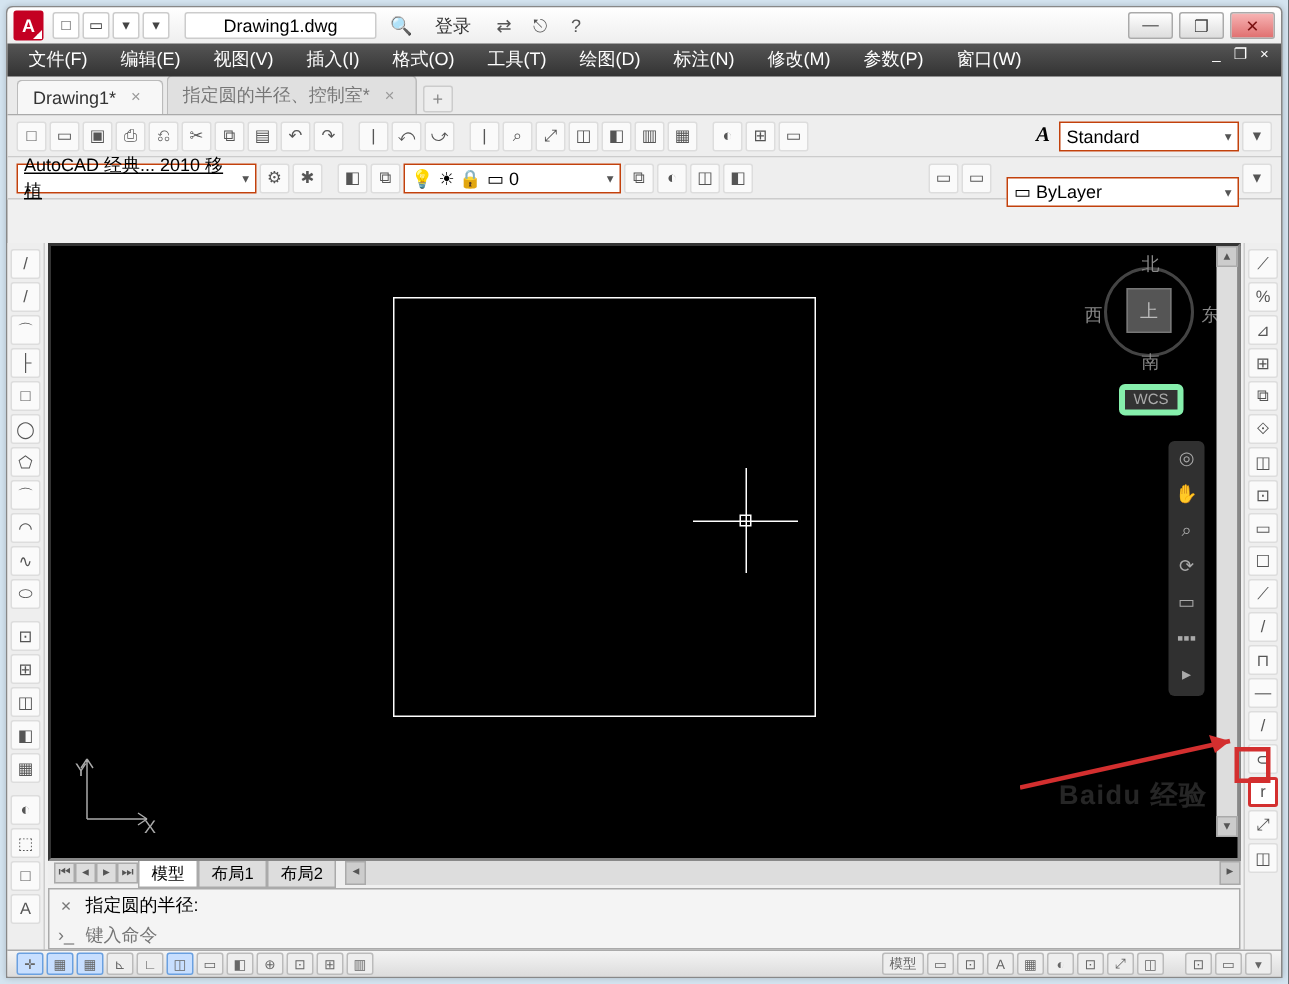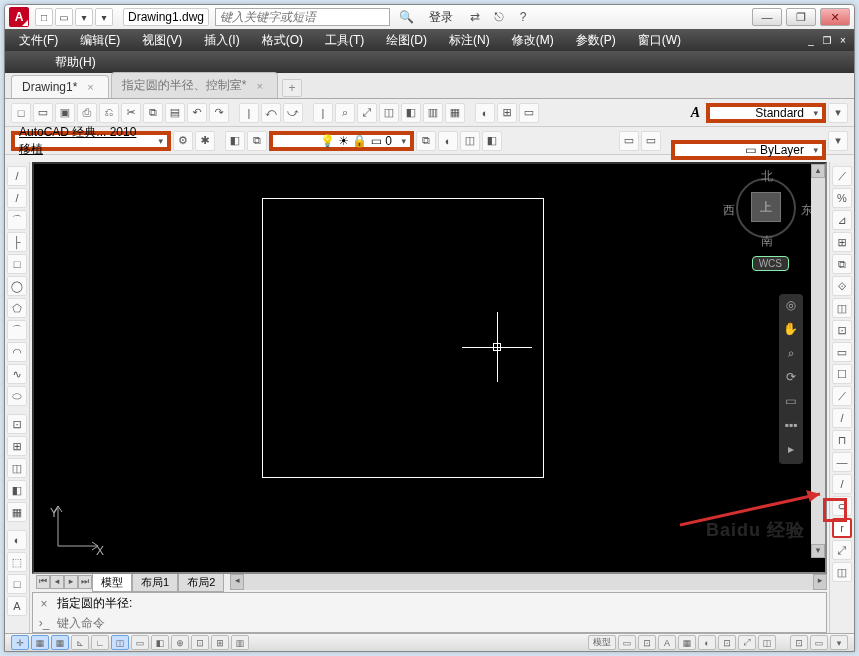--- a/index.html
+++ b/index.html
@@ -5,50 +5,50 @@
 * { margin: 0; padding: 0; box-sizing: border-box; font-family: "Microsoft YaHei", SimSun, Arial, sans-serif; font-size: 12px; }
 body { background: #d4e4f0; width: 859px; height: 656px; overflow: hidden; position: relative; }
 
 
 .window { position: absolute; top: 4px; left: 4px; right: 4px; bottom: 4px; background: #f0f0f0; border: 1px solid #888; border-radius: 4px 4px 0 0; box-shadow: 0 0 4px rgba(0,0,0,0.2); }
 .titlebar { height: 24px; background: linear-gradient(#fff,#eee); display: flex; align-items: center; padding: 0 4px; border-radius: 4px 4px 0 0; }
 .app-logo { width: 20px; height: 20px; background: #c40022; color: #fff; font-weight: bold; display: flex; align-items: center; justify-content: center; border-radius: 2px; margin-right: 4px; position: relative; }
 .app-logo::after { content: ""; position: absolute; bottom: 1px; right: 1px; border: 3px solid transparent; border-bottom-color: #fff; border-right-color: #fff; }
 .qat { display: flex; gap: 2px; margin-left: 2px; }
 .qat .ic { width: 18px; height: 18px; border: 1px solid #ccc; background: #fff; border-radius: 2px; display: flex; align-items: center; justify-content: center; font-size: 10px; color: #444; }
-.doc-title { background: #fff; border: 1px solid #ccc; padding: 1px 4px; margin-left: 10px; border-radius: 2px; }
+.doc-title { background: #fff; border: 1px solid #ccc; padding: 1px 25px; margin-left: 10px; border-radius: 2px; }
 .search-box { margin-left: 6px; flex: 0 0 175px; }
 .search-box input { width: 100%; height: 18px; border: 1px solid #aaa; padding: 0 4px; font-style: italic; color: #999; }
 .title-btns { display: flex; gap: 6px; margin-left: 8px; align-items: center; }
 .title-btns .tb { padding: 1px 6px; border: 1px solid transparent; border-radius: 2px; color: #333; }
 .title-btns .ico { width: 18px; height: 18px; display: flex; align-items: center; justify-content: center; color: #555; }
 .win-ctrl { margin-left: auto; display: flex; gap: 4px; }
 .win-ctrl div { width: 30px; height: 18px; border: 1px solid #aaa; border-radius: 2px; background: linear-gradient(#fff,#ddd); display: flex; align-items: center; justify-content: center; font-size: 11px; color: #444; }
 .win-ctrl .close { background: linear-gradient(#f7b4b4,#e07070); color: #7a1010; }
 
 
-.menubar { height: 22px; background: linear-gradient(#555,#333); color: #fff; display: flex; align-items: center; padding: 0 8px; gap: 10px; position: relative; }
+.menubar { height: 22px; background: linear-gradient(#555,#333); color: #fff; display: flex; padding: 0 8px; gap: 10px; position: relative; }
 .menubar span { padding: 2px 6px; }
 .menubar .mdi { position: absolute; right: 4px; display: flex; gap: 2px; }
 .menubar .mdi div { width: 14px; height: 14px; color: #fff; font-size: 10px; display: flex; align-items: center; justify-content: center; }
 .helpbar { height: 22px; background: linear-gradient(#555,#333); color: #fff; display: flex; align-items: center; padding: 0 50px; }
 
 
 .doctabs { height: 26px; background: #eaeaea; border-bottom: 1px solid #aaa; display: flex; align-items: flex-end; padding: 0 6px; gap: 2px; }
 .doctab { padding: 4px 14px 4px 10px; background: #f7f7f7; border: 1px solid #bbb; border-bottom: none; border-radius: 4px 4px 0 0; display: flex; align-items: center; gap: 10px; color: #333; }
 .doctab.inactive { background: #e0e0e0; color: #777; }
 .doctab .x { color: #999; font-size: 11px; }
 .doctabs .plus { width: 20px; height: 18px; background: #eee; border: 1px solid #ccc; margin-left: 2px; margin-bottom: 1px; border-radius: 2px; display: flex; align-items: center; justify-content: center; color: #888; }
 
 
 .toolrow { height: 28px; background: #eee; border-bottom: 1px solid #ccc; display: flex; align-items: center; padding: 0 6px; gap: 2px; }
 .toolrow .tbtn { width: 20px; height: 20px; border: 1px solid #ddd; background: #fafafa; border-radius: 2px; display: flex; align-items: center; justify-content: center; font-size: 11px; color: #555; }
 .toolrow .sep { width: 6px; }
 .toolrow .bigA { font: italic bold 14px Georgia,serif; color: #000; margin: 0 4px; }
-.toolrow select, .toolrow .dd { height: 20px; border: 4px solid #c2410c; background: #fff; padding: 0 18px 0 4px; font-size: 11px; justify-content: flex-end; }
+.toolrow select, .toolrow .dd { height: 20px; border: 1px solid #c2410c; background: #fff; padding: 0 18px 0 4px; font-size: 11px; }
 .toolrow .dd { display: flex; align-items: center; position: relative; }
 .toolrow .dd::after { content: "▾"; position: absolute; right: 4px; color: #555; font-size: 9px; }
 .workspace-dd { width: 160px; text-decoration: underline; }
 .layer-dd { width: 145px; }
 .bylayer-dd { width: 155px; margin-top: 18px; }
 .style-dd { width: 120px; }
 
 
 .main { position: absolute; top: 157px; left: 0; right: 0; bottom: 18px; display: flex; }
 .vtool { width: 25px; background: #eee; border-right: 1px solid #ccc; display: flex; flex-direction: column; align-items: center; padding: 4px 0; gap: 2px; }
@@ -80,21 +80,21 @@
 .ucs { position: absolute; left: 12px; bottom: 14px; color: #aaa; font-size: 11px; }
 .ucs .y { position: absolute; bottom: 38px; left: 4px; }
 .ucs .x { position: absolute; bottom: 0; left: 50px; }
 .ucs svg { stroke: #aaa; }
 
 
 .viewcube { position: absolute; top: 8px; right: 22px; width: 70px; height: 80px; color: #888; font-size: 10px; }
 .viewcube .ring { position: absolute; top: 6px; left: 3px; width: 60px; height: 60px; border: 2px solid #444; border-radius: 50%; }
 .viewcube .cube { position: absolute; top: 20px; left: 18px; width: 30px; height: 30px; background: #555; border: 1px solid #777; display: flex; align-items: center; justify-content: center; color: #bbb; }
 .viewcube .lbl { position: absolute; color: #888; }
-.wcs-badge { position: absolute; top: 92px; right: 36px; padding: 1px 6px; background: #333; border: 1px solid #86efac; border-radius: 4px; color: #aaa; font-size: 10px; }
+.wcs-badge { position: absolute; top: 92px; right: 36px; padding: 1px 6px; background: #333; border: 4px solid #86efac; border-radius: 4px; color: #aaa; font-size: 10px; }
 .navbar-float { position: absolute; right: 22px; top: 130px; width: 24px; background: rgba(60,60,60,0.8); border-radius: 4px; padding: 4px 0; display: flex; flex-direction: column; align-items: center; gap: 6px; }
 .navbar-float div { width: 18px; height: 18px; color: #aaa; font-size: 12px; text-align: center; }
 
 
 .cmdpanel { margin: 2px 2px 0 2px; background: #f4f4f4; border: 1px solid #aaa; }
 .cmdpanel .row { display: flex; align-items: center; padding: 2px 4px; gap: 6px; }
 .cmdpanel .prompt { flex: 1; }
 .cmdpanel .handle { width: 14px; color: #777; text-align: center; }
 .cmdpanel input { flex: 1; border: none; background: transparent; color: #888; outline: none; }
 
@@ -118,23 +118,20 @@
 
   <div class="titlebar">
     <div class="app-logo">A</div>
     <div class="qat">
       <div class="ic">□</div>
       <div class="ic">▭</div>
       <div class="ic">▾</div>
       <div class="ic">▾</div>
     </div>
     <div class="doc-title">Drawing1.dwg</div>
-    <div class="search-box">
-      <input placeholder="键入关键字或短语" style="">
-    </div>
     <div class="title-btns">
       <div class="ico">🔍</div>
       <div class="tb"><span>登录</span></div>
       <div class="ico">⇄</div>
       <div class="ico">⎋</div>
       <div class="ico">?</div>
     </div>
     <div class="win-ctrl">
       <div>—</div>
       <div>❐</div>
@@ -153,23 +150,20 @@
     <span>标注(N)</span>
     <span>修改(M)</span>
     <span>参数(P)</span>
     <span>窗口(W)</span>
     <div class="mdi">
       <div>_</div>
       <div>❐</div>
       <div>×</div>
     </div>
   </div>
-  <div class="helpbar">
-      <span>帮助(H)</span>
-    </div>
 
   <div class="doctabs">
     <div class="doctab">
       <span>Drawing1*</span>
       <span class="x">×</span>
     </div>
     <div class="doctab inactive">
       <span>指定圆的半径、控制室*</span>
       <span class="x">×</span>
     </div>

